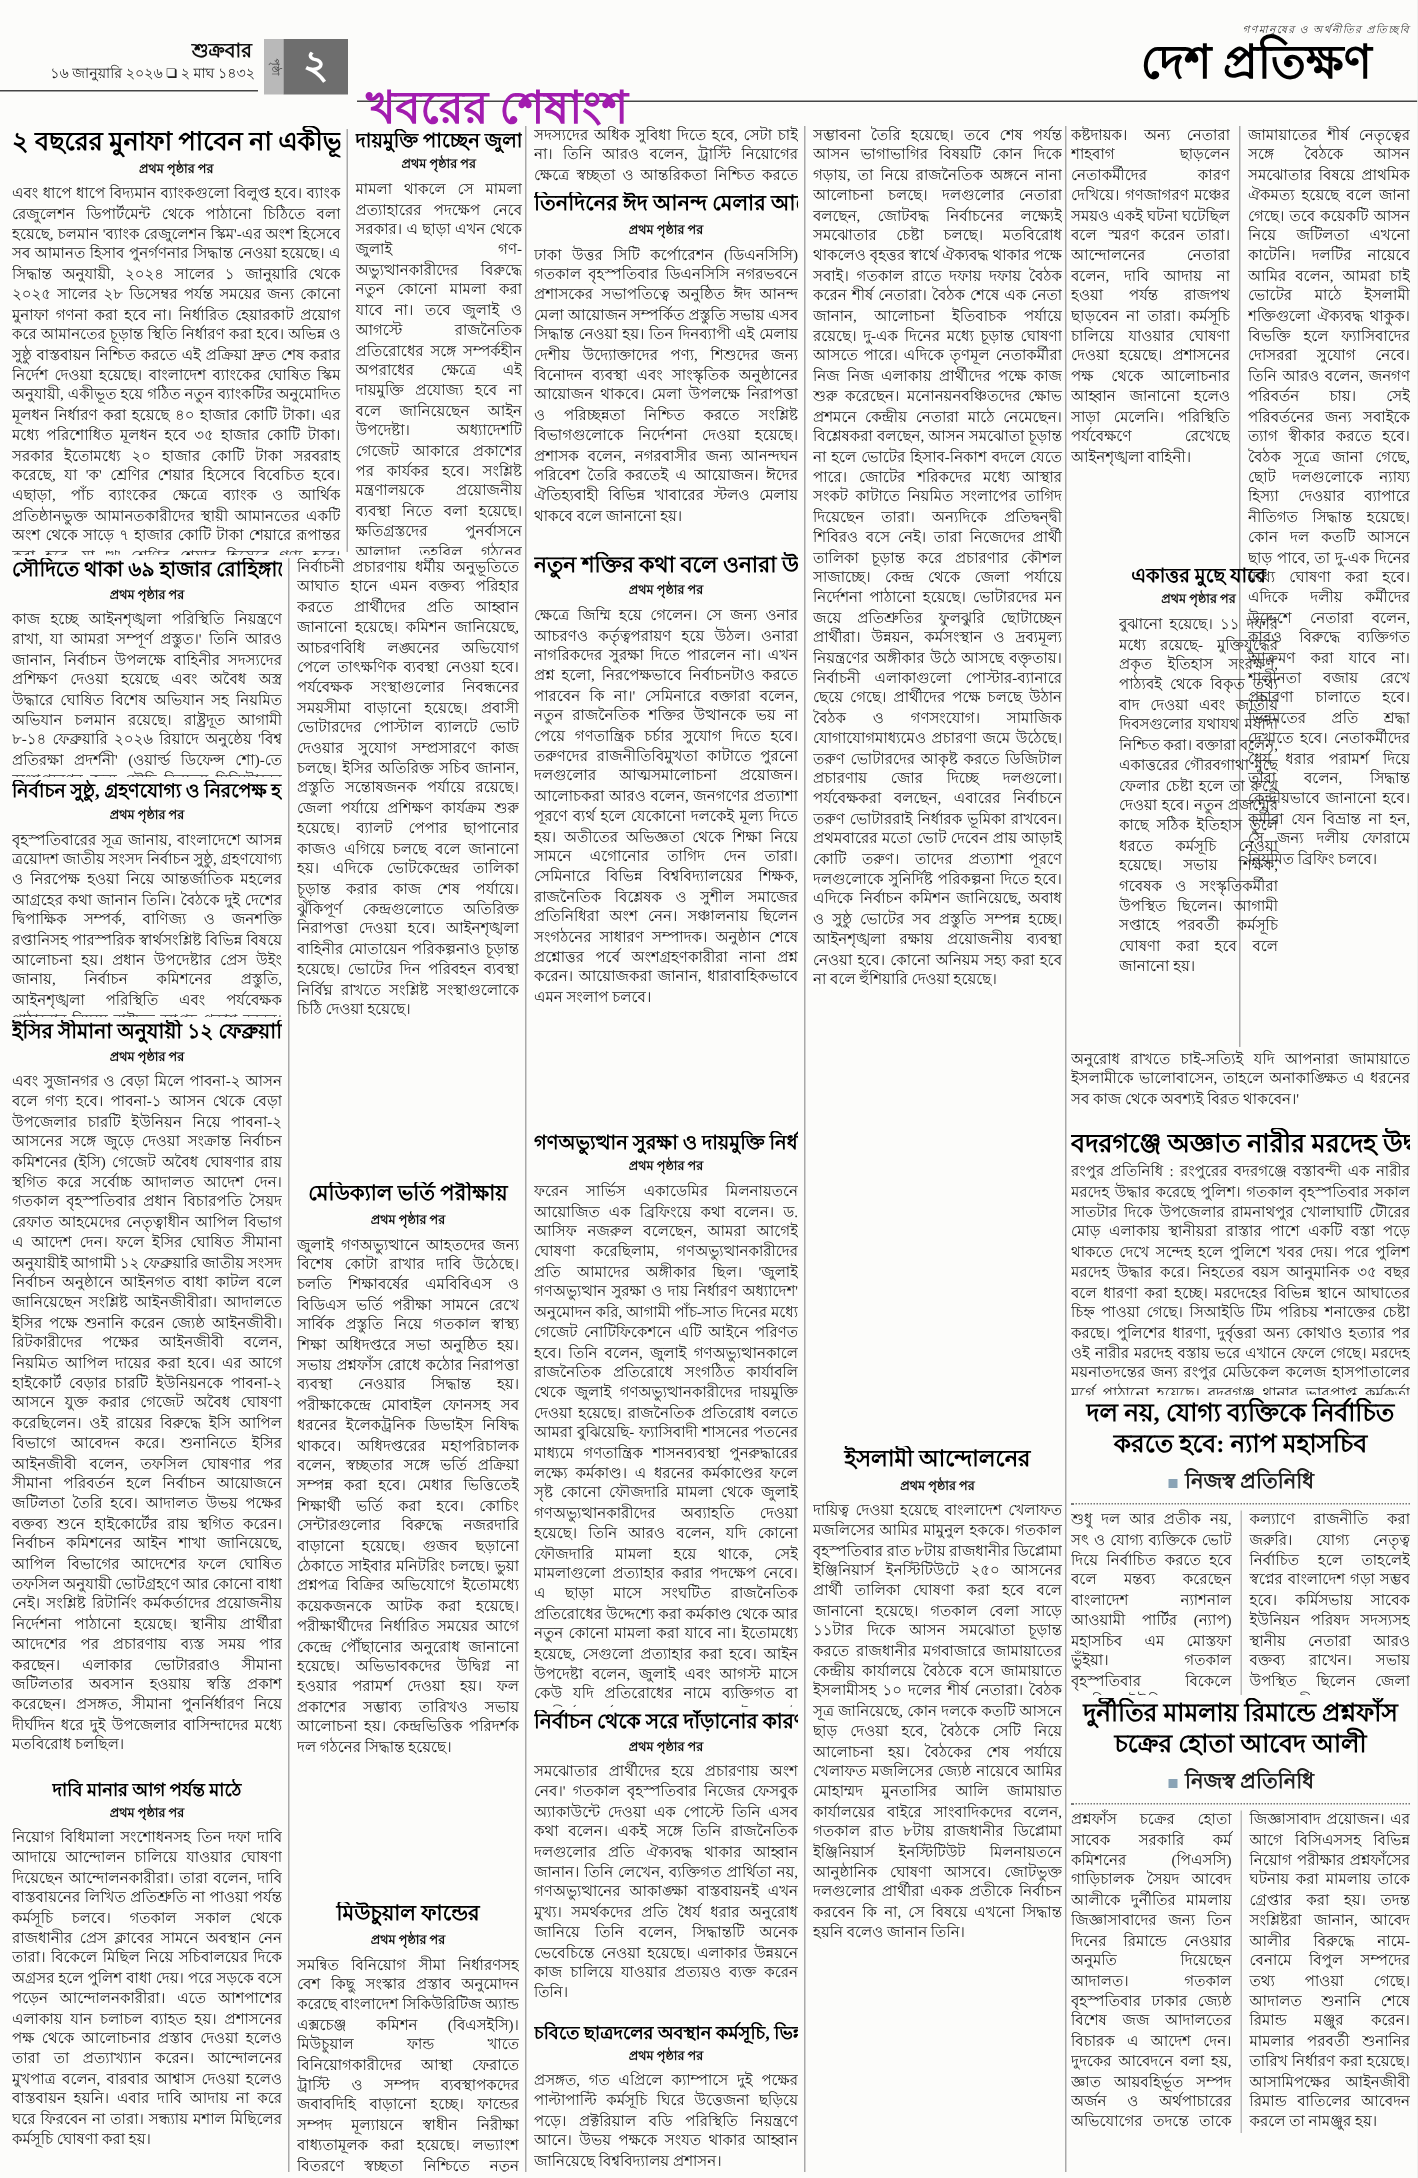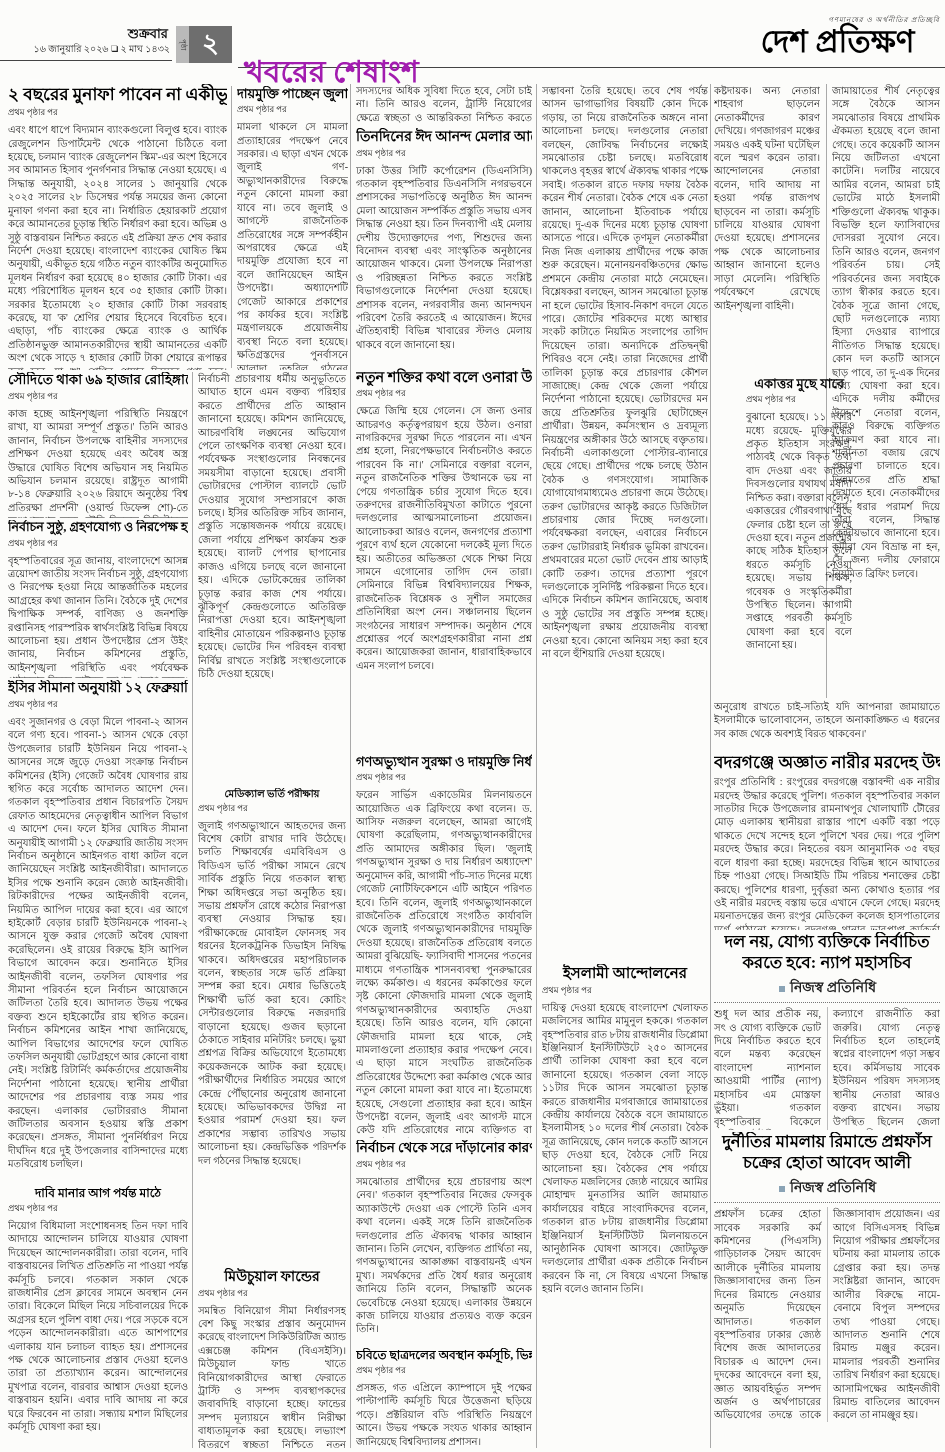--- a/index.html
+++ b/index.html
@@ -21,21 +21,21 @@
                  font-weight:bold;color:#a21caf;letter-spacing:0px;white-space:nowrap;margin-top:40px;}
   .logo{position:absolute;left:735px;top:14px;width:205px;text-align:right;}
   .logo-tag{font-size:7px;color:#333;letter-spacing:1px;font-style:italic;}
   .logo-text{font-size:31px;font-weight:900;color:#000;line-height:32px;white-space:nowrap;text-align:center;}
   
   .vr{position:absolute;width:1px;background:#a9a9a9;}
   
   .art{position:absolute;overflow:hidden;}
   .hl{font-weight:bold;color:#000;text-align:center;white-space:nowrap;overflow:hidden;line-height:1.25;}
   .hl.wrap{white-space:normal;}
-  .cont{font-size:8.5px;font-weight:normal;text-align:left;color:#111;margin:1px 0 3px 0;}
+  .cont{font-size:8.5px;font-weight:bold;text-align:center;color:#111;margin:1px 0 3px 0;}
   .body{font-size:10px;line-height:13.4px;text-align:justify;color:#1d1d1d;
         font-family:"Liberation Serif","DejaVu Serif",serif;}
   .cols2{column-count:2;column-gap:12px;column-rule:1px solid #bbb;}
   .byline{font-size:14px;font-weight:bold;color:#222;margin:3px 0 2px 1px;text-align:center;}
   .bullet{display:inline-block;width:6px;height:6px;background:#8aa3b5;margin-right:5px;}
   .dotted{border-top:1px dotted #777;margin:2px 0 4px 0;}
 </style>
 </head>
 <body>
 
@@ -96,21 +96,21 @@
     <div class="hl" style="font-size:12px">দাবি মানার আগ পর্যন্ত মাঠে</div>
     <div class="cont">প্রথম পৃষ্ঠার পর</div>
     <div class="body">নিয়োগ বিধিমালা সংশোধনসহ তিন দফা দাবি আদায়ে আন্দোলন চালিয়ে যাওয়ার ঘোষণা দিয়েছেন আন্দোলনকারীরা। তারা বলেন, দাবি বাস্তবায়নের লিখিত প্রতিশ্রুতি না পাওয়া পর্যন্ত কর্মসূচি চলবে। গতকাল সকাল থেকে রাজধানীর প্রেস ক্লাবের সামনে অবস্থান নেন তারা। বিকেলে মিছিল নিয়ে সচিবালয়ের দিকে অগ্রসর হলে পুলিশ বাধা দেয়। পরে সড়কে বসে পড়েন আন্দোলনকারীরা। এতে আশপাশের এলাকায় যান চলাচল ব্যাহত হয়। প্রশাসনের পক্ষ থেকে আলোচনার প্রস্তাব দেওয়া হলেও তারা তা প্রত্যাখ্যান করেন। আন্দোলনের মুখপাত্র বলেন, বারবার আশ্বাস দেওয়া হলেও বাস্তবায়ন হয়নি। এবার দাবি আদায় না করে ঘরে ফিরবেন না তারা। সন্ধ্যায় মশাল মিছিলের কর্মসূচি ঘোষণা করা হয়।</div>
   </div>
 
   <div class="art" style="left:198px;top:372px;width:148px;height:414px">
     <div class="body">নির্বাচনী প্রচারণায় ধর্মীয় অনুভূতিতে আঘাত হানে এমন বক্তব্য পরিহার করতে প্রার্থীদের প্রতি আহ্বান জানানো হয়েছে। কমিশন জানিয়েছে, আচরণবিধি লঙ্ঘনের অভিযোগ পেলে তাৎক্ষণিক ব্যবস্থা নেওয়া হবে। পর্যবেক্ষক সংস্থাগুলোর নিবন্ধনের সময়সীমা বাড়ানো হয়েছে। প্রবাসী ভোটারদের পোস্টাল ব্যালটে ভোট দেওয়ার সুযোগ সম্প্রসারণে কাজ চলছে। ইসির অতিরিক্ত সচিব জানান, প্রস্তুতি সন্তোষজনক পর্যায়ে রয়েছে। জেলা পর্যায়ে প্রশিক্ষণ কার্যক্রম শুরু হয়েছে। ব্যালট পেপার ছাপানোর কাজও এগিয়ে চলছে বলে জানানো হয়। এদিকে ভোটকেন্দ্রের তালিকা চূড়ান্ত করার কাজ শেষ পর্যায়ে। ঝুঁকিপূর্ণ কেন্দ্রগুলোতে অতিরিক্ত নিরাপত্তা দেওয়া হবে। আইনশৃঙ্খলা বাহিনীর মোতায়েন পরিকল্পনাও চূড়ান্ত হয়েছে। ভোটের দিন পরিবহন ব্যবস্থা নির্বিঘ্ন রাখতে সংশ্লিষ্ট সংস্থাগুলোকে চিঠি দেওয়া হয়েছে।</div>
   </div>
 
   <div class="art" style="left:198px;top:788px;width:148px;height:478px">
-    <div class="hl" style="font-size:10px">মেডিক্যাল ভর্তি পরীক্ষায়</div>
+    <div class="hl" style="font-size:14px">মেডিক্যাল ভর্তি পরীক্ষায়</div>
     <div class="cont">প্রথম পৃষ্ঠার পর</div>
     <div class="body">জুলাই গণঅভ্যুত্থানে আহতদের জন্য বিশেষ কোটা রাখার দাবি উঠেছে। চলতি শিক্ষাবর্ষের এমবিবিএস ও বিডিএস ভর্তি পরীক্ষা সামনে রেখে সার্বিক প্রস্তুতি নিয়ে গতকাল স্বাস্থ্য শিক্ষা অধিদপ্তরে সভা অনুষ্ঠিত হয়। সভায় প্রশ্নফাঁস রোধে কঠোর নিরাপত্তা ব্যবস্থা নেওয়ার সিদ্ধান্ত হয়। পরীক্ষাকেন্দ্রে মোবাইল ফোনসহ সব ধরনের ইলেকট্রনিক ডিভাইস নিষিদ্ধ থাকবে। অধিদপ্তরের মহাপরিচালক বলেন, স্বচ্ছতার সঙ্গে ভর্তি প্রক্রিয়া সম্পন্ন করা হবে। মেধার ভিত্তিতেই শিক্ষার্থী ভর্তি করা হবে। কোচিং সেন্টারগুলোর বিরুদ্ধে নজরদারি বাড়ানো হয়েছে। গুজব ছড়ানো ঠেকাতে সাইবার মনিটরিং চলছে। ভুয়া প্রশ্নপত্র বিক্রির অভিযোগে ইতোমধ্যে কয়েকজনকে আটক করা হয়েছে। পরীক্ষার্থীদের নির্ধারিত সময়ের আগে কেন্দ্রে পৌঁছানোর অনুরোধ জানানো হয়েছে। অভিভাবকদের উদ্বিগ্ন না হওয়ার পরামর্শ দেওয়া হয়। ফল প্রকাশের সম্ভাব্য তারিখও সভায় আলোচনা হয়। কেন্দ্রভিত্তিক পরিদর্শক দল গঠনের সিদ্ধান্ত হয়েছে।</div>
   </div>
 
   <div class="art" style="left:198px;top:1268px;width:148px;height:180px">
     <div class="hl" style="font-size:14px">মিউচুয়াল ফান্ডের</div>
     <div class="cont">প্রথম পৃষ্ঠার পর</div>
     <div class="body">সমন্বিত বিনিয়োগ সীমা নির্ধারণসহ বেশ কিছু সংস্কার প্রস্তাব অনুমোদন করেছে বাংলাদেশ সিকিউরিটিজ অ্যান্ড এক্সচেঞ্জ কমিশন (বিএসইসি)। মিউচুয়াল ফান্ড খাতে বিনিয়োগকারীদের আস্থা ফেরাতে ট্রাস্টি ও সম্পদ ব্যবস্থাপকদের জবাবদিহি বাড়ানো হচ্ছে। ফান্ডের সম্পদ মূল্যায়নে স্বাধীন নিরীক্ষা বাধ্যতামূলক করা হয়েছে। লভ্যাংশ বিতরণে স্বচ্ছতা নিশ্চিতে নতুন নির্দেশনা শিগগিরই জারি হবে। খাত সংশ্লিষ্টরা এ উদ্যোগকে স্বাগত জানিয়েছেন।</div>
   </div>
 

